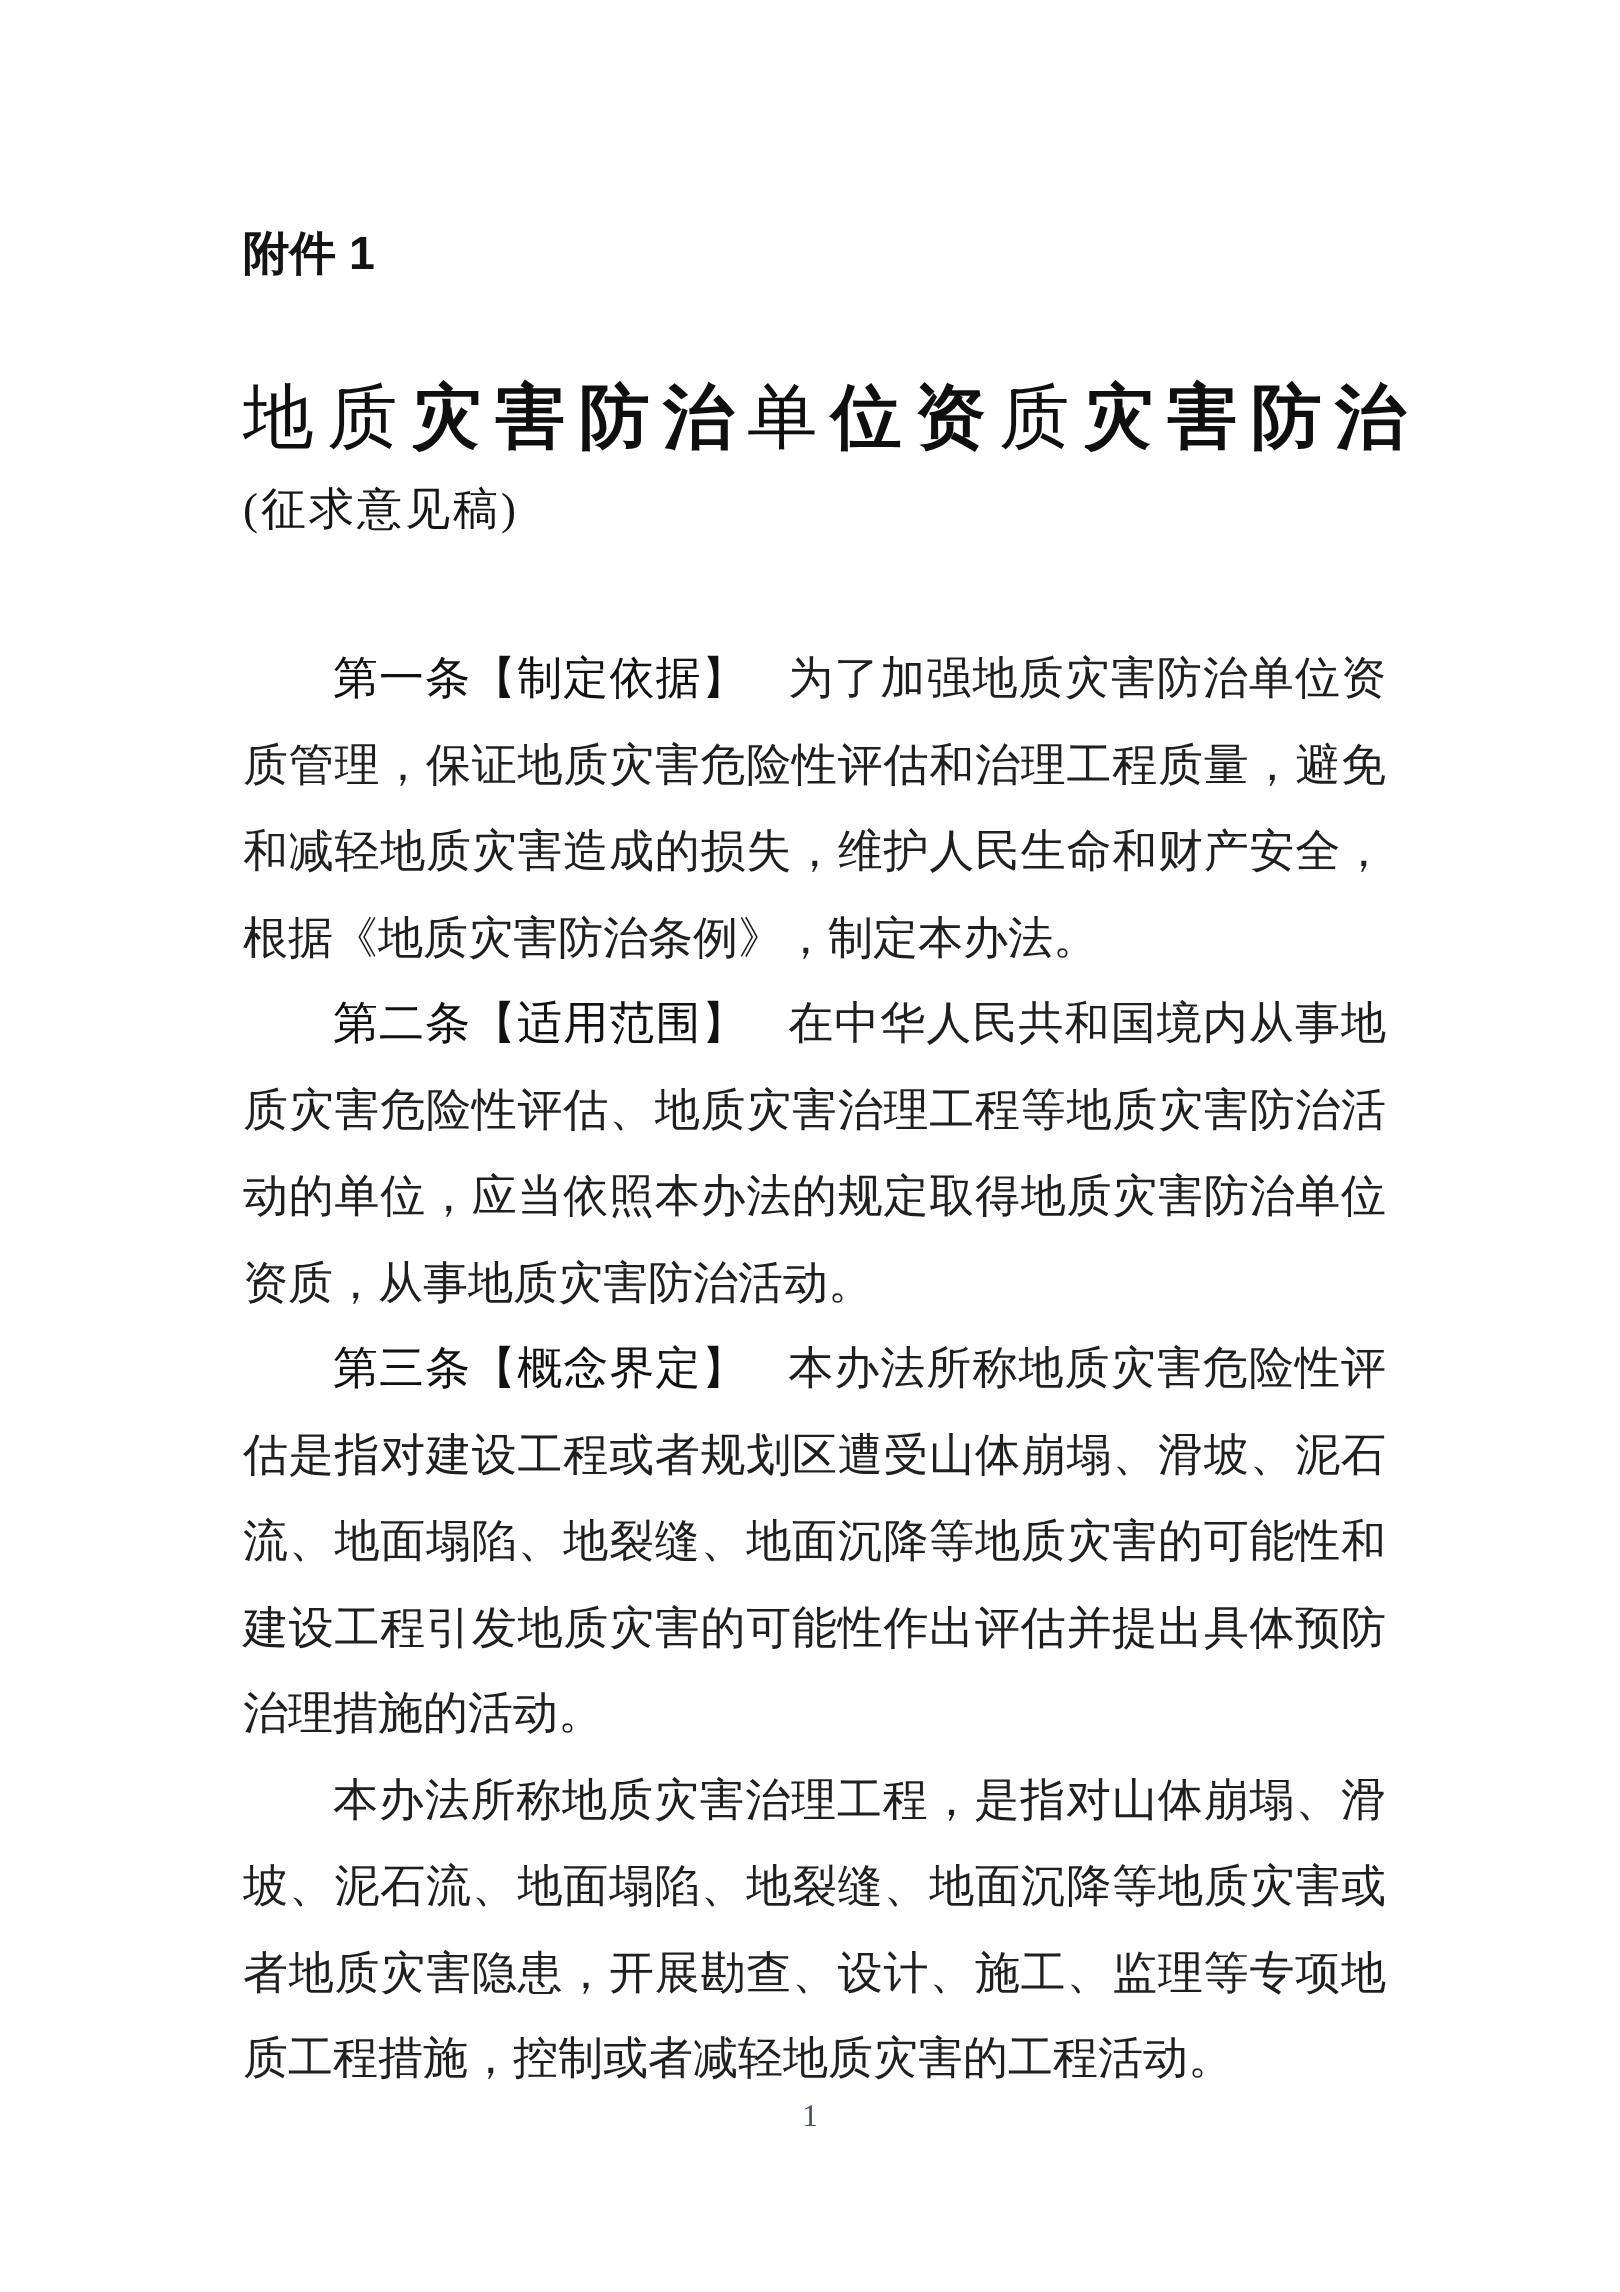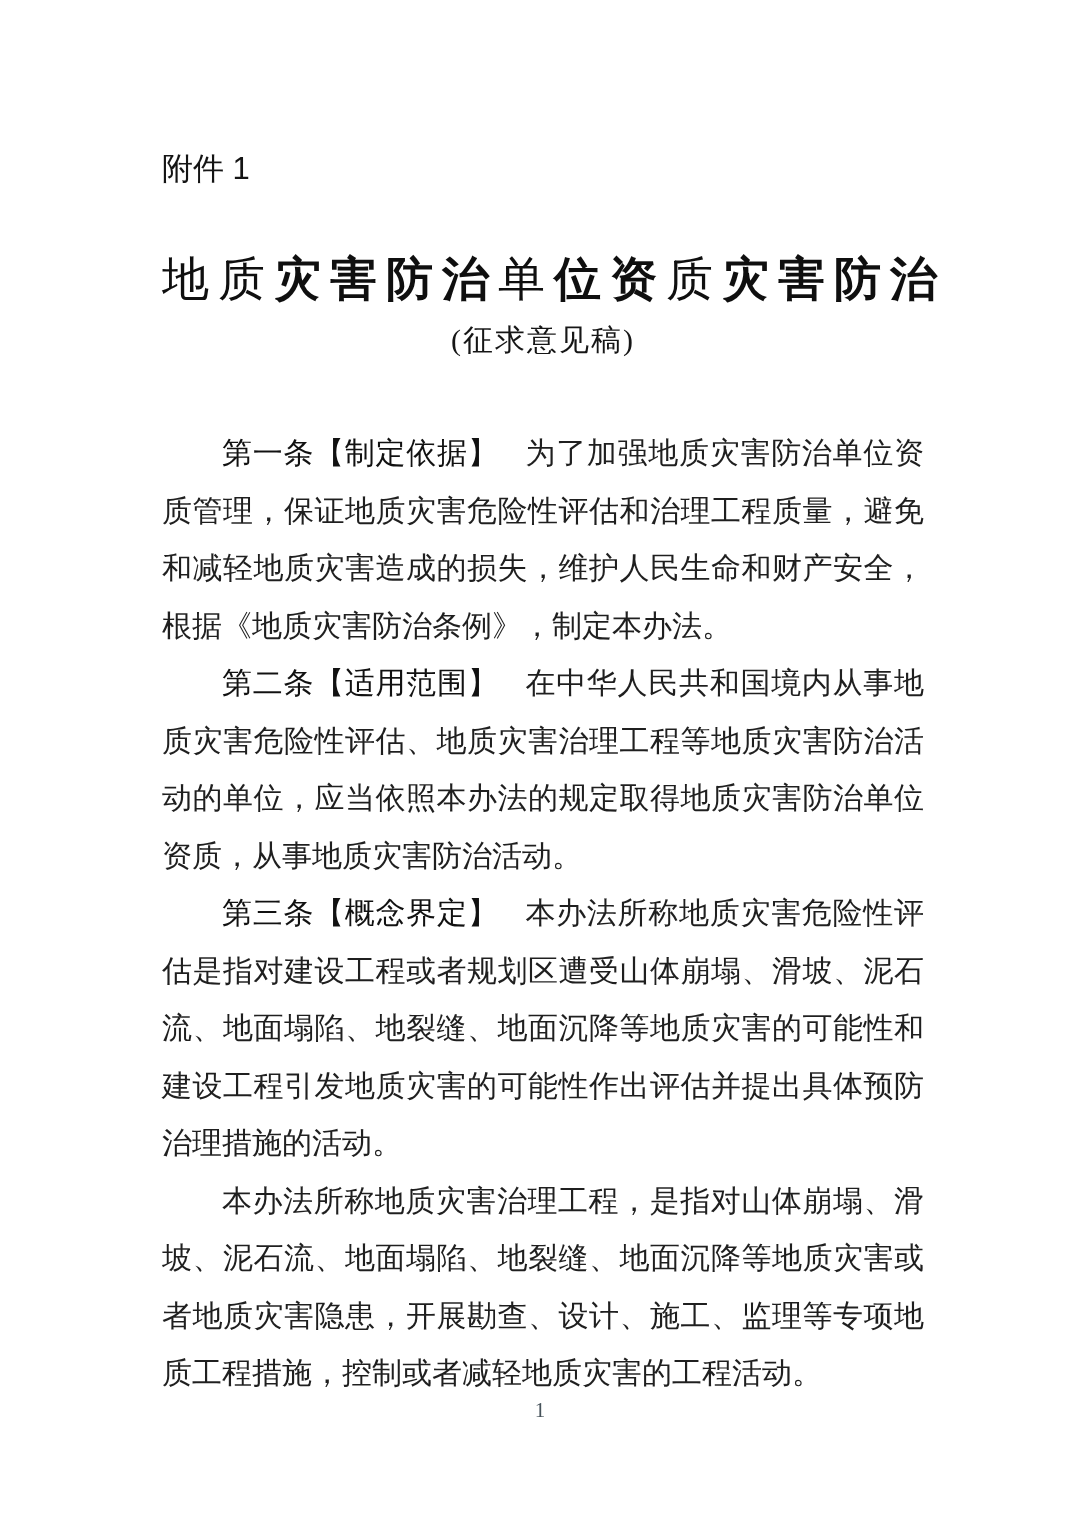--- a/index.html
+++ b/index.html
@@ -13,36 +13,36 @@
     overflow: hidden;
     padding: 150px 156px 0 162px;
     color: #1f1f1f;
     font-family: "Liberation Serif", "DejaVu Serif", serif;
   }
   .attachment {
     font-family: "Liberation Sans", "DejaVu Sans", sans-serif;
     font-size: 31px;
     line-height: 38px;
     color: #141414;
+    font-weight: bold;
   }
   .title {
     margin-top: 62px;
     text-align: center;
     font-size: 47px;
     line-height: 58px;
     letter-spacing: 9px;
     color: #0f0f0f;
     font-weight: 400;
     white-space: nowrap;
   }
   .title .seg-bold { font-weight: 400; }
   .title .seg-regular { font-weight: 700; }
   .subtitle {
     margin-top: 12px;
-    text-align: center;
     font-size: 30px;
     line-height: 40px;
     letter-spacing: 2px;
     color: #161616;
   }
   .doc-body {
     margin-top: 64px;
   }
   .para {
     font-size: 30px;

